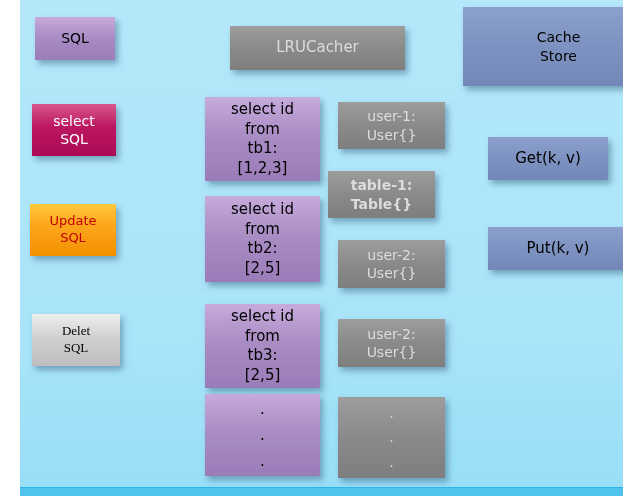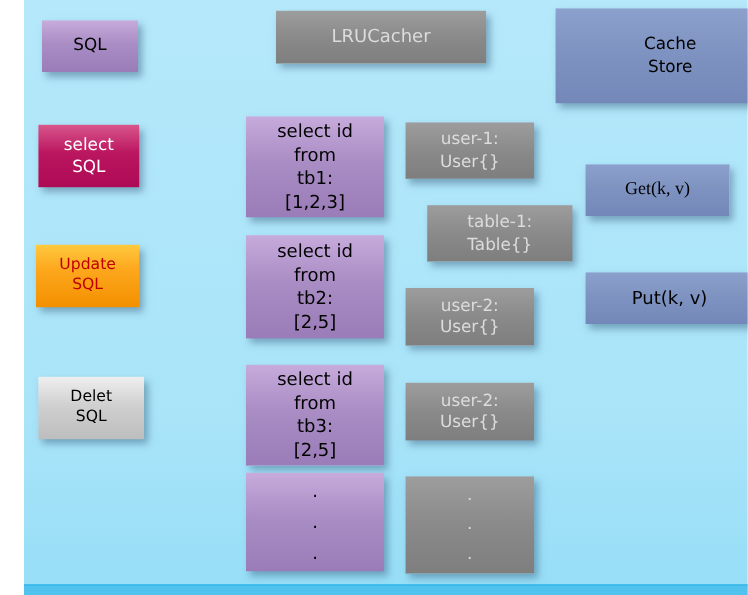--- a/index.html
+++ b/index.html
@@ -37,35 +37,35 @@
   
   .purple  { background: linear-gradient(180deg,#c7abdc 0%,#a98dc4 45%,#9a7cb8 100%); color:#000; }
   .magenta { background: linear-gradient(180deg,#d8568b 0%,#bb1660 45%,#ad0a55 100%); color:#fff; }
   .orange  { background: linear-gradient(180deg,#ffc93e 0%,#fda71d 40%,#f39000 100%); color:#c00000; }
   .silver  { background: linear-gradient(180deg,#efefef 0%,#d0d0d0 45%,#bdbdbd 100%); color:#000; }
   .gray    { background: linear-gradient(180deg,#9d9d9d 0%,#8a8a8a 50%,#7e7e7e 100%); color:#dcdcdc; }
   .slate   { background: linear-gradient(180deg,#8ba0cc 0%,#7d92c0 50%,#7388b8 100%); color:#000; }
 
   
   .p-sql    { left:15px;  top:17px;  width:80px;  height:43px; font-size:14px; }
-  .p-lru    { left:210px; top:9px;  width:175px; height:44px; font-size:15px; }
+  .p-lru    { left:210px; top:26px;  width:175px; height:44px; font-size:15px; }
   .p-cache  { left:443px; top:7px;   width:191px; height:79px; font-size:14px; }
   .p-select { left:12px;  top:104px; width:84px;  height:52px; font-size:14px; }
   .p-update { left:10px;  top:204px; width:86px;  height:52px; font-size:13px; }
-  .p-delete { left:12px;  top:314px; width:88px;  height:52px; font-size:13px; }
+  .p-delete { left:12px;  top:314px; width:88px;  height:52px; font-size:13px;font-family:Liberation Serif, serif; }
   .p-q1     { left:185px; top:97px;  width:115px; height:84px; font-size:15px; }
   .p-q2     { left:185px; top:196px; width:115px; height:86px; font-size:15px; }
   .p-q3     { left:185px; top:304px; width:115px; height:84px; font-size:15px; }
   .p-qd     { left:185px; top:394px; width:115px; height:82px; font-size:15px; line-height:1.75; }
   .p-e1     { left:318px; top:102px; width:107px; height:47px; font-size:14px; }
-  .p-e2     { left:336px; top:171px; width:121px; height:47px; font-size:14px; }
+  .p-e2     { left:308px; top:171px; width:107px; height:47px; font-size:14px;font-weight:bold; }
   .p-e3     { left:318px; top:240px; width:107px; height:48px; font-size:14px; }
   .p-e4     { left:318px; top:319px; width:107px; height:48px; font-size:14px; }
   .p-ed     { left:318px; top:397px; width:107px; height:81px; font-size:14px; line-height:1.75; }
-  .p-get    { left:468px; top:137px; width:120px; height:43px; font-size:15px;font-family:Liberation Serif, serif; }
+  .p-get    { left:468px; top:137px; width:120px; height:43px; font-size:15px; }
   .p-put    { left:468px; top:227px; width:140px; height:43px; font-size:15px; }
   .p-del    { left:468px; top:311px; width:140px; height:43px; font-size:15px; }
 </style>
 </head>
 <body>
 
 <div class="canvas">
 
   <div class="box purple p-sql">SQL</div>
   <div class="box magenta p-select">select

